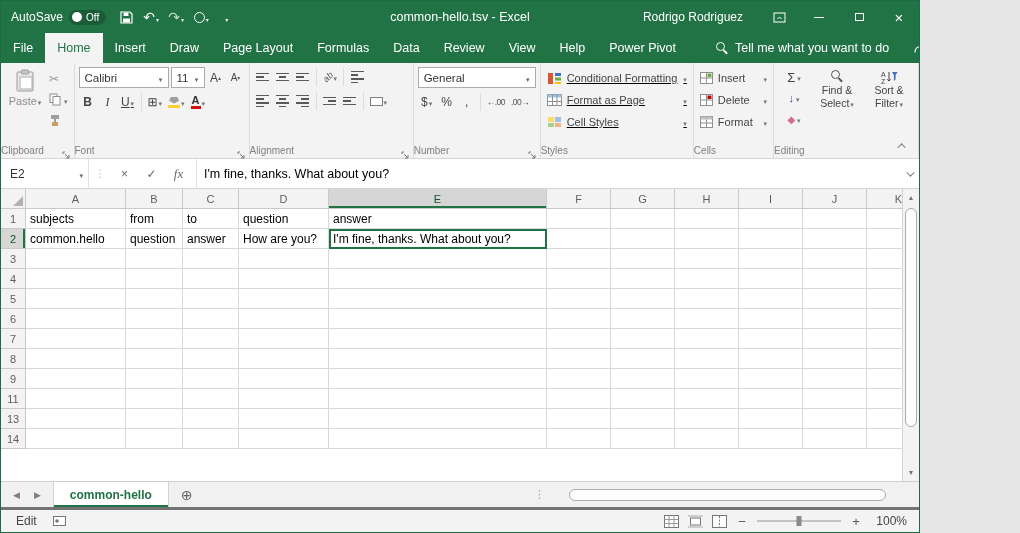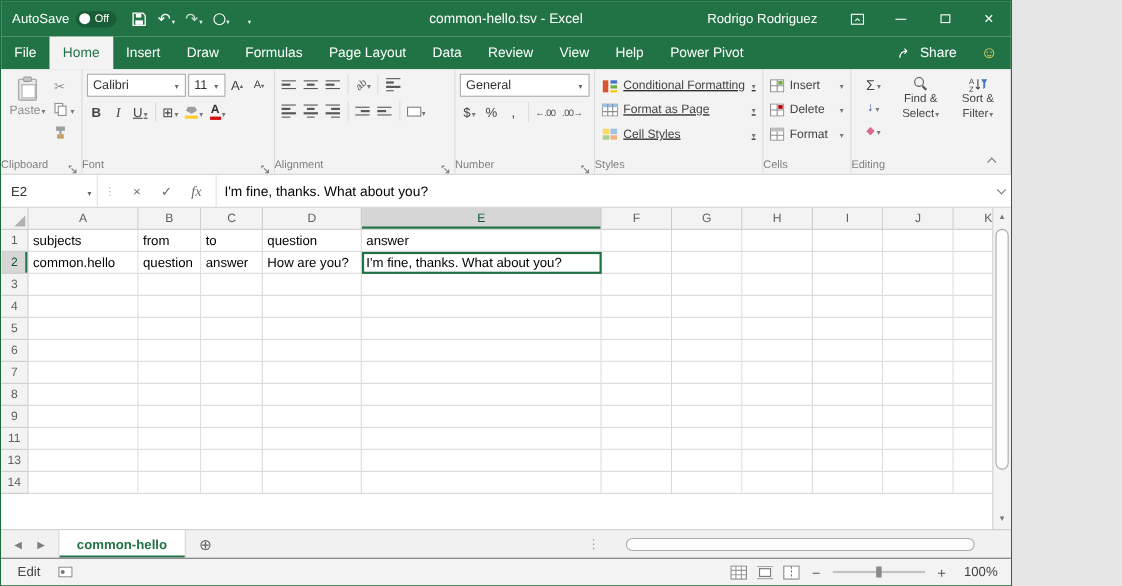--- a/index.html
+++ b/index.html
@@ -125,21 +125,21 @@
                padding:0 16px; color:#217346; font-weight:bold; box-shadow:inset 0 -2px 0 0 #217346; }
   .add-sheet { display:flex; align-items:center; padding:0 12px; color:#666; font-size:14px; }
   .sheet-spacer { flex:1; }
   .dots { display:flex; align-items:center; color:#999; padding:0 6px; font-size:11px; }
   .hscroll { display:flex; align-items:center; width:368px; padding-right:4px; }
   .hs-arrow { width:17px; text-align:center; color:#777; font-size:8px; }
   .hs-track { flex:1; height:14px; position:relative; }
   .hs-thumb { position:absolute; left:1px; right:12px; top:1px; bottom:1px; background:#fdfdfd; border:1px solid #ababab; border-radius:7px; }
 
   
-  .status-bar { flex:0 0 25px; background:#f3f3f3; border-top:1px solid #737373; display:flex; align-items:center; font-size:12px; color:#444; }
+  .status-bar { flex:0 0 25px; background:#f3f3f3; border-top:3px solid #737373; display:flex; align-items:center; font-size:12px; color:#444; }
   .status-mode { padding-left:15px; }
   .macro-ic { margin-left:16px; display:flex; align-items:center; }
   .status-right { margin-left:auto; display:flex; align-items:center; gap:9px; padding-right:12px; }
   .vicon { display:flex; align-items:center; }
   .zoom-sign { font-size:13px; color:#555; width:12px; text-align:center; }
   .zoom-track { width:84px; height:2px; background:#c3c3c3; position:relative; }
   .zoom-thumb { position:absolute; left:50%; top:-4px; width:5px; height:10px; background:#8a8a8a; transform:translateX(-50%); }
   .zoom-pct { width:36px; text-align:right; }
 </style>
 </head>
@@ -198,27 +198,31 @@
           <span>×</span>
         </div>
     </div>
   </div>
 
   <div class="tabrow">
     <div class="rtab">File</div>
     <div class="rtab active">Home</div>
     <div class="rtab">Insert</div>
     <div class="rtab">Draw</div>
+    <div class="rtab">Page Layout</div>
     <div class="rtab">Formulas</div>
-    <div class="rtab">Page Layout</div>
     <div class="rtab">Data</div>
     <div class="rtab">Review</div>
     <div class="rtab">View</div>
     <div class="rtab">Help</div>
     <div class="rtab">Power Pivot</div>
+    <div class="tellme">
+      <span class="lens"></span>
+      <span>Tell me what you want to do</span>
+    </div>
     <div class="tab-spacer"></div>
     <div class="share">
       <svg width="14" height="12" viewBox="0 0 14 12" fill="none" stroke="#fff" stroke-width="1.1">
           <path d="M2 10.5 C2 6 4.5 4.5 8.5 4.5 M8.5 4.5 L6.2 2.2 M8.5 4.5 L6.2 6.8"></path>
         </svg>
       <span>Share</span>
     </div>
     <div class="smiley">
         <span>☺</span>
       </div>

